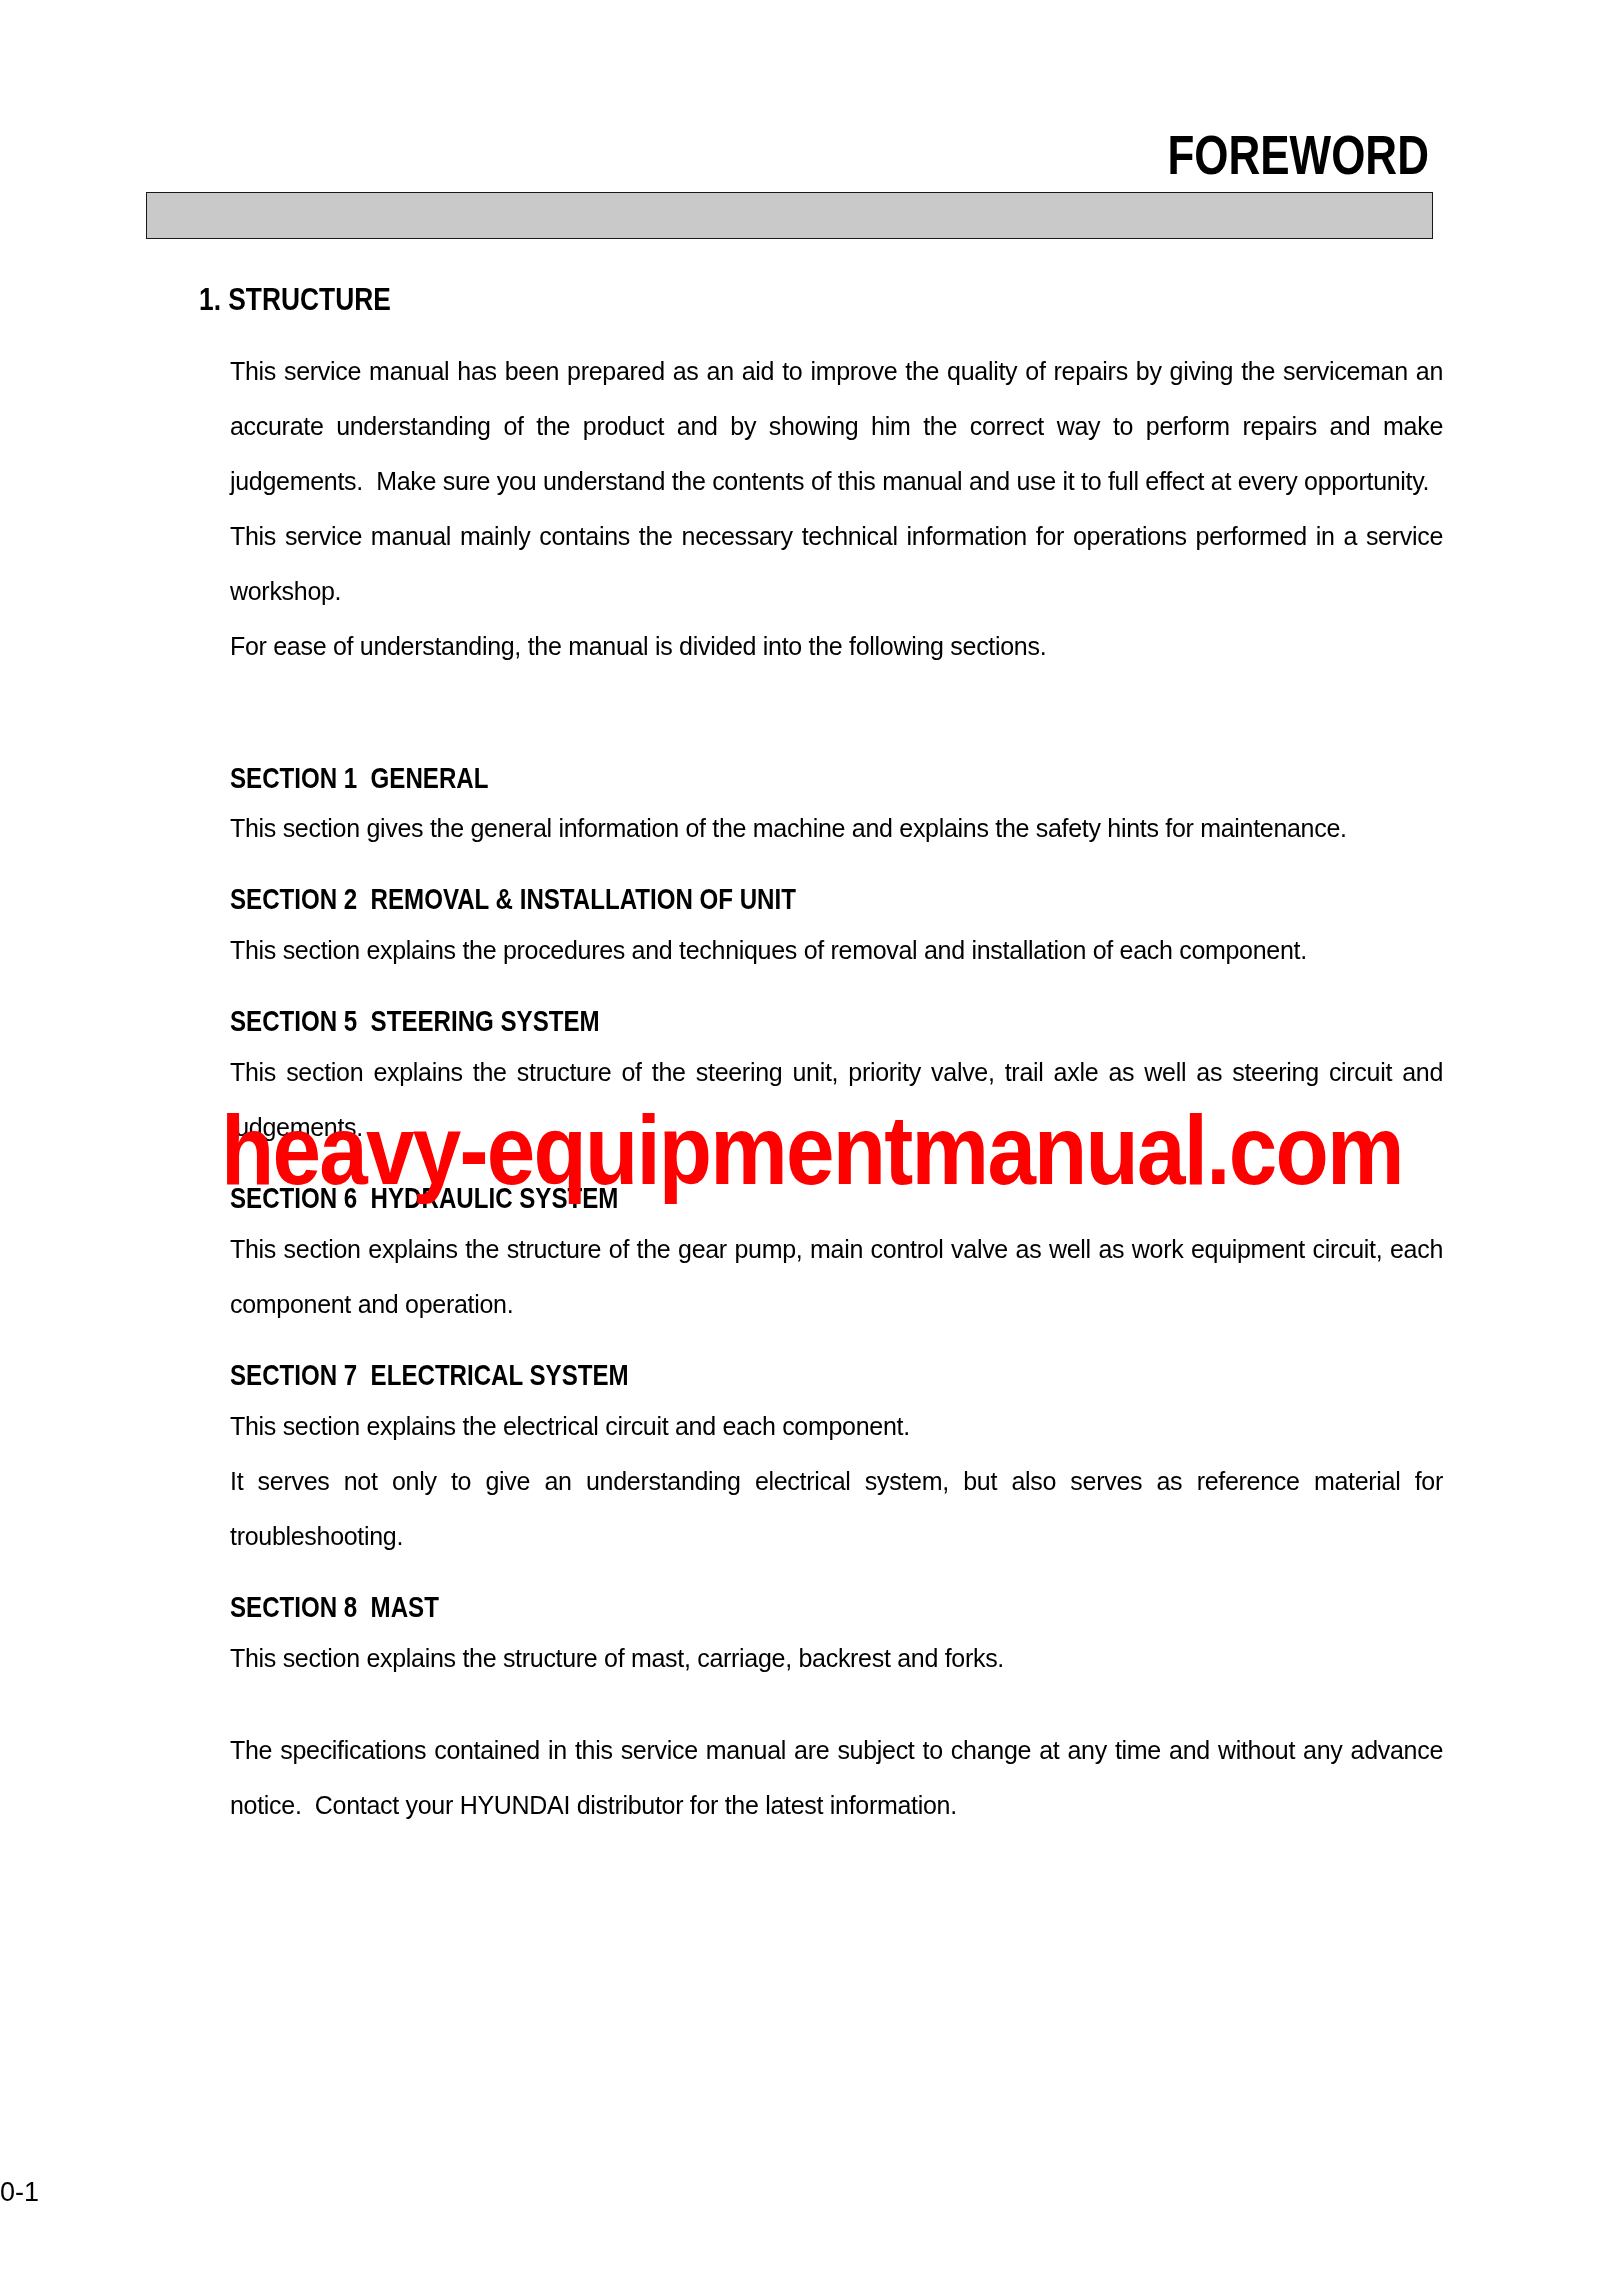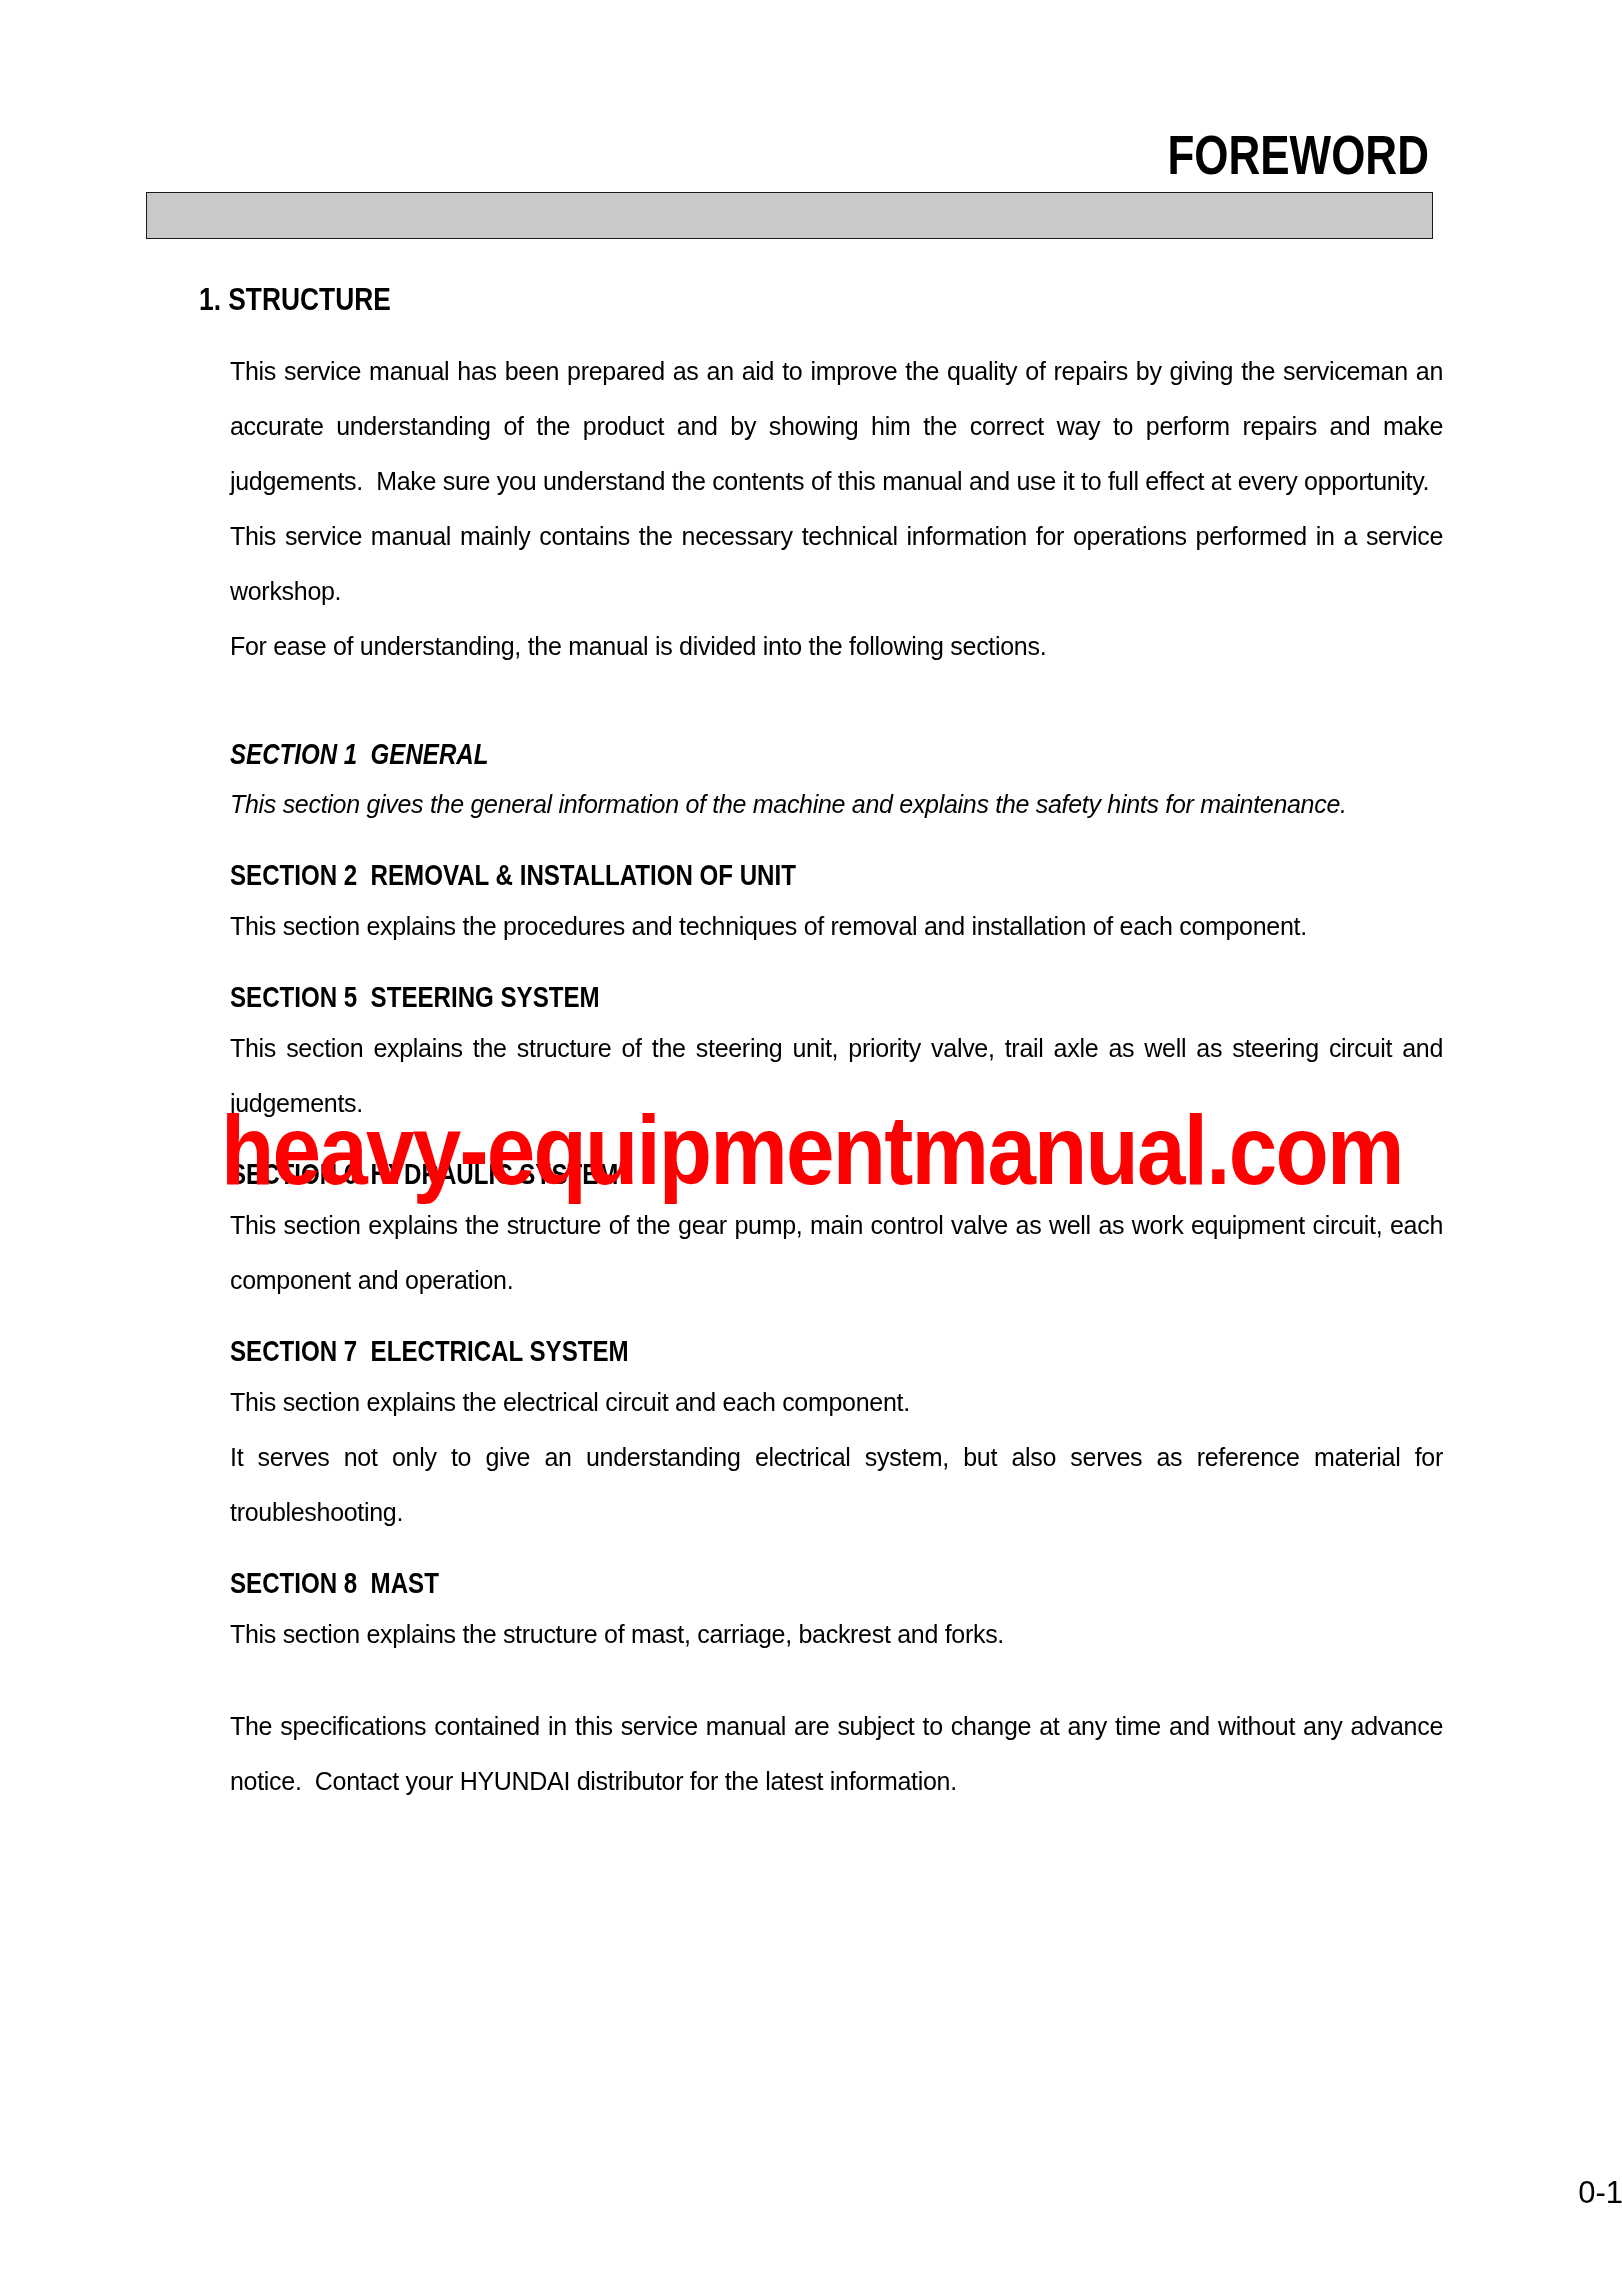--- a/index.html
+++ b/index.html
@@ -41,21 +41,21 @@
     transform:scaleX(0.85);
     transform-origin:0 50%;
   }
   .para {
     font-size:25px;
     line-height:55px;
     letter-spacing:-0.3px;
     text-align:justify;
   }
   .sec { margin-top:26px; }
-  .sec-first { margin-top:63px;font-style:italic; }
+  .sec-first { margin-top:87px; }
   .sec-h {
     font-size:29.4px; font-weight:bold;
     line-height:33px;
     margin:0 0 7.9px 0;
     white-space:nowrap;
     transform:scaleX(0.82);
     transform-origin:0 50%;
   }
   .closing { margin-top:37px; }
   .watermark {
@@ -67,22 +67,22 @@
     letter-spacing:-2px;
     white-space:nowrap;
     transform:scaleX(0.89);
     transform-origin:0 50%;
     z-index:9;
   }
   .page-number {
     position:absolute;
     top:2178px; left:0;
     width:100%;
-    text-align:right;
-    font-size:31px;
+    text-align:left;
+    font-size:27px;
     line-height:29px;
   }
 </style>
 </head>
 <body>
 
 <div class="foreword-title">FOREWORD</div>
 
 <div class="title-bar"></div>
 

